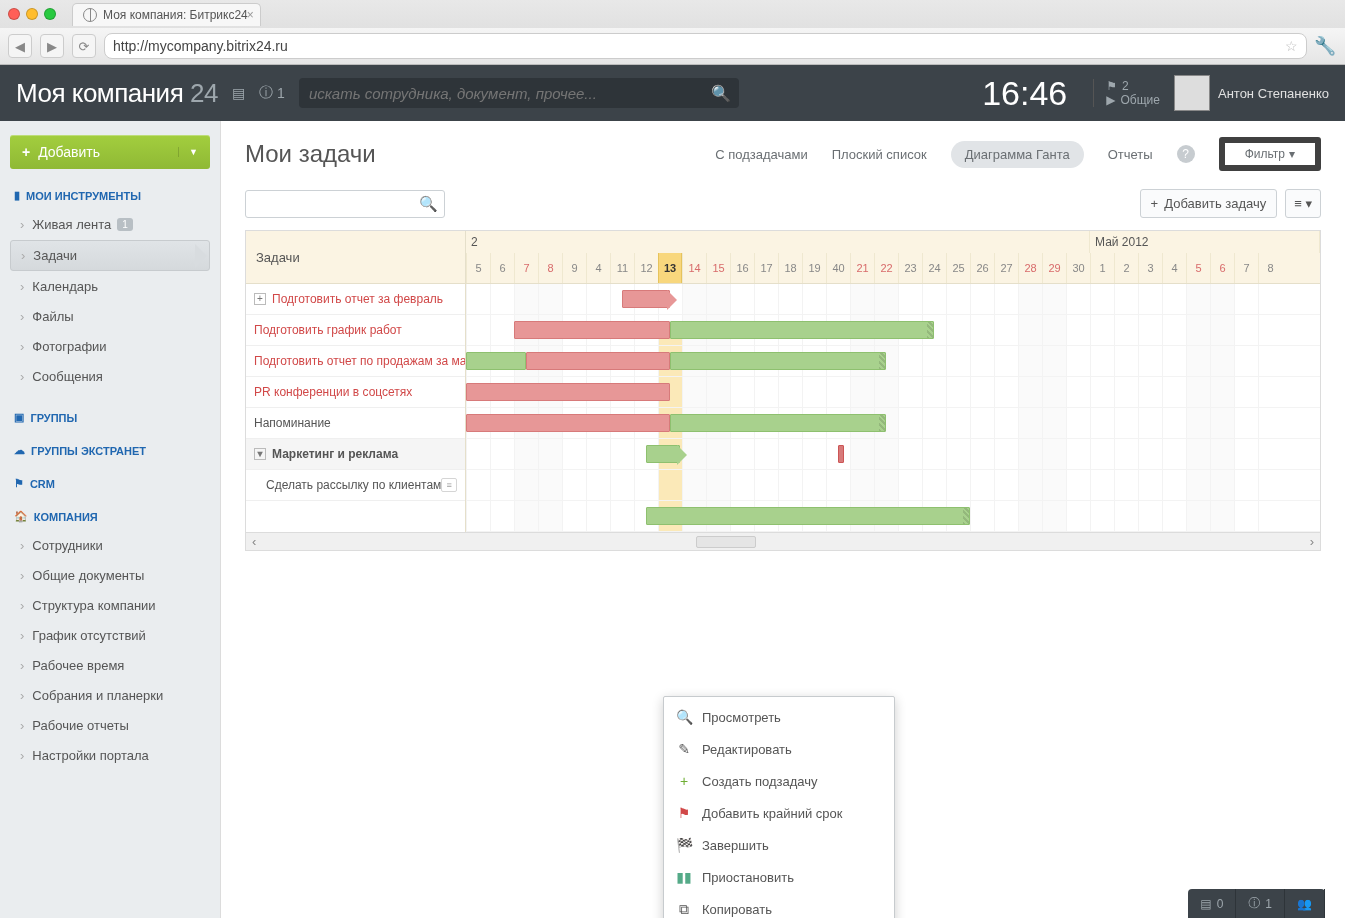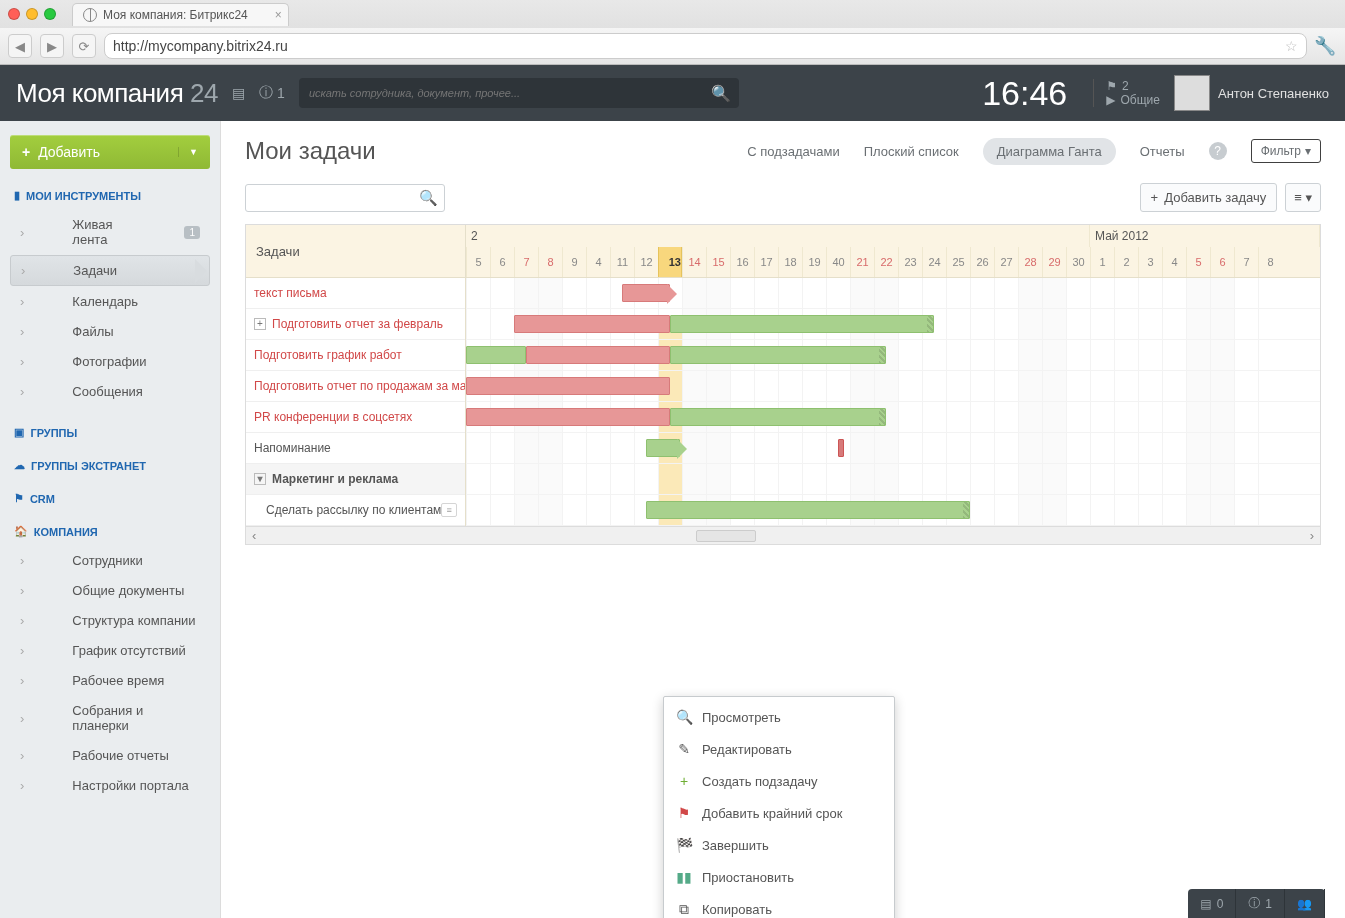--- a/index.html
+++ b/index.html
@@ -4,85 +4,85 @@
 <style>
 * { box-sizing: border-box; margin: 0; padding: 0; }
 body { font-family: Arial, Helvetica, sans-serif; font-size: 13px; color: #555; background: #f0f0f0; width: 1345px; }
 
 
 .chrome { background: linear-gradient(#e8e8e8,#d8d8d8); border-bottom: 1px solid #bbb; }
 .chrome-tabs { display: flex; align-items: center; height: 28px; padding: 0 8px; gap: 6px; }
 .traffic { display: flex; gap: 6px; margin-right: 10px; }
 .traffic span { width: 12px; height: 12px; border-radius: 6px; display: inline-block; border: 1px solid rgba(0,0,0,.2); }
 .tl-red { background: #ff5f57; } .tl-yel { background: #ffbd2e; } .tl-grn { background: #28c940; }
-.tab { background: #f7f7f7; border: 1px solid #ccc; border-bottom: none; border-radius: 5px 5px 0 0; padding: 4px 40px 4px 10px; font-size: 12px; color: #555; display: flex; align-items: center; gap: 6px; position: relative; }
+.tab { background: #f7f7f7; border: 1px solid #ccc; border-bottom: none; border-radius: 5px 5px 0 0; padding: 4px 12px 4px 10px; font-size: 12px; color: #555; display: flex; align-items: center; gap: 6px; position: relative; }
 .tab .globe { width: 14px; height: 14px; border: 1px solid #888; border-radius: 50%; display: inline-block; position: relative; }
 .tab .globe::after { content:""; position:absolute; left:50%; top:0; bottom:0; width:1px; background:#888; }
 .tab .close { position: absolute; right: 6px; font-size: 12px; color: #999; }
 .chrome-addr { display: flex; align-items: center; height: 36px; padding: 4px 8px; gap: 8px; background: linear-gradient(#f5f5f5,#e5e5e5); }
 .nav-btn { width: 24px; height: 24px; display:flex; align-items:center; justify-content:center; color:#888; border:1px solid #ccc; border-radius:4px; background:#f5f5f5; }
 .addr { flex: 1; display: flex; align-items: center; background: #fff; border: 1px solid #ccc; border-radius: 8px; height: 26px; padding: 0 8px; font-size: 14px; color: #444; }
 .addr .star { margin-left: auto; color: #bbb; }
 .wrench { color:#888; font-size:18px; }
 
 
 .app-header { background: #3c4349; color: #fff; height: 56px; display: flex; align-items: center; padding: 0 16px; gap: 14px; }
 .logo { font-size: 26px; letter-spacing: -0.5px; white-space: nowrap; }
 .logo .sfx { color: #9ea7ad; }
 .hdr-icon { color: #9ea7ad; font-size: 14px; display:flex; align-items:center; gap:4px; }
 .hdr-search { flex: 1; max-width: 440px; position: relative; }
-.hdr-search input { width: 100%; height: 30px; border-radius: 4px; border: none; background: #2e3439; color: #ccc; padding: 0 30px 0 10px; font-size: 11px; font-style: italic; }
+.hdr-search input { width: 100%; height: 30px; border-radius: 4px; border: none; background: #2e3439; color: #ccc; padding: 0 30px 0 10px; font-size: 15px; font-style: italic; }
 .hdr-search .mag { position: absolute; right: 8px; top: 6px; color: #9ea7ad; font-size: 16px; }
 .clock { font-size: 34px; color: #fff; font-weight: 300; font-family: 'Arial Narrow',Arial; margin-left: auto; }
 .clock-side { border-left:1px solid #555; padding-left:12px; margin-left:12px; color:#9ea7ad; font-size:12px; }
 .clock-side div { display:flex; gap:5px; align-items:center; }
 .hdr-user { display:flex; align-items:center; gap:8px; color:#e0e0e0; font-size:13px; }
 .avatar { width:36px; height:36px; border:1px solid #888; background:#ddd; }
 
 
 .app-body { display: flex; background: #eaedef; }
 .sidebar { width: 220px; padding: 14px 10px; }
 .add-btn { display:flex; align-items:center; background: linear-gradient(#a3ce3e,#8fb935); color:#fff; border-radius:3px; height:34px; padding:0 12px; font-size:14px; box-shadow: inset 0 1px 0 rgba(255,255,255,.3); }
 .add-btn .plus { font-weight:bold; margin-right:8px; }
 .add-btn .dd { margin-left:auto; border-left:1px solid rgba(0,0,0,.15); padding-left:10px; font-size:9px; }
 .side-group-title { color:#2067b0; font-size:11px; font-weight:bold; margin:20px 0 8px 4px; display:flex; align-items:center; gap:6px; }
-.side-item { display:flex; align-items:center; padding:7px 10px; color:#555; font-size:13px; border-radius:3px; margin:1px 0; position: relative; gap: 40px; }
+.side-item { display:flex; align-items:center; padding:7px 10px; color:#555; font-size:13px; border-radius:3px; margin:1px 0; position: relative; }
 .side-item::before { content:"›"; color:#aaa; margin-right:8px; }
 .side-item.active { background: linear-gradient(#e0e4e7,#d5d9dc); border:1px solid #c7cbce; }
 .side-item.active::after { content:""; position:absolute; right:-10px; top:50%; transform:translateY(-50%); border:12px solid transparent; border-left-color:#d8dcdf; }
 .side-item .badge { background:#b8bfc4; color:#fff; font-size:10px; padding:1px 5px; border-radius:3px; margin-left:6px; }
 
 
 .content { flex:1; background:#fff; border-left:1px solid #dcdcdc; min-height:830px; padding: 16px 24px 0; position:relative; }
 .page-head { display:flex; align-items:center; margin-bottom:18px; }
 .page-title { font-size:24px; color:#555; font-weight:normal; }
 .view-tabs { margin-left:auto; display:flex; align-items:center; gap:24px; font-size:13px; color:#6a6f73; }
 .view-tabs .vt.active { background:#e1e4e7; border-radius:14px; padding:6px 14px; }
 .help-ic { width:18px; height:18px; background:#c7ccd0; color:#fff; border-radius:50%; text-align:center; font-size:12px; line-height:18px; }
-.filter-btn { border:1px solid #404040; border-radius:3px; padding:4px 9px; display:flex; align-items:center; gap:4px; font-size:12px; }
+.filter-btn { border:6px solid #404040; border-radius:3px; padding:4px 20px; display:flex; align-items:center; gap:4px; font-size:12px; }
 
 .toolbar { display:flex; align-items:center; margin-bottom:0; }
 .search-box { border:1px solid #ccd1d5; border-radius:3px; height:28px; width:200px; display:flex; align-items:center; padding:0 6px; }
 .search-box input { border:none; outline:none; flex:1; font-size:12px; }
 .search-box .mag { color:#999; font-size:15px; }
 .btn-outline { margin-left:auto; border:1px solid #ccd1d5; border-radius:3px; padding:6px 10px; background:#fafbfc; color:#555; display:flex; align-items:center; gap:6px; font-size:13px; }
 .btn-icon-only { border:1px solid #ccd1d5; border-radius:3px; padding:6px 8px; margin-left:8px; background:#fafbfc; }
 
 
 .gantt { border:1px solid #dcdcdc; margin-top:12px; position:relative; }
 .gantt-head { display:flex; background:#fbf4e3; border-bottom:1px solid #e5dfca; }
 .gantt-left { width:220px; border-right:1px solid #e5dfca; flex-shrink:0; }
 .gantt-left-head { height:52px; display:flex; align-items:center; padding:0 10px; font-size:13px; color:#555; }
 .gantt-right { flex:1; position:relative; overflow:hidden; }
 .month-row { height:22px; display:flex; font-size:12px; color:#555; }
 .month-row .mcell { border-right:1px solid #efe8d0; padding-left:5px; line-height:22px; }
 .day-row { height:30px; display:flex; }
 .day-cell { width:24px; text-align:center; font-size:11px; color:#888; border-left:1px solid #efe8d0; line-height:30px; flex-shrink:0; }
 .day-cell.we { color:#d86b6b; }
-.day-cell.today { background:#f8d77d; color:#333; font-weight:bold; border:1px solid #e6c35c; border-bottom:none; border-top:none;text-align:right; }
+.day-cell.today { background:#f8d77d; color:#333; font-weight:bold; border:1px solid #e6c35c; border-bottom:none; border-top:none; }
 .today-col { position:absolute; top:52px; bottom:0; width:24px; background:rgba(248,215,125,.55); z-index:0; }
 
 .gantt-body { display:flex; }
 .task-row { height:31px; border-bottom:1px solid #efefef; display:flex; align-items:center; padding:0 8px; font-size:12px; white-space:nowrap; overflow:hidden; }
 .task-row.overdue { color:#d14848; }
 .task-row.group { background:#f5f5f5; color:#555; font-weight:bold; }
 .task-row.sub { padding-left:20px; }
 .task-row .expander { border:1px solid #bbb; width:12px; height:12px; font-size:10px; line-height:10px; text-align:center; margin-right:6px; color:#777; }
 .task-row .rowmenu { margin-left:auto; color:#a0a0a0; border:1px solid #d5d5d5; border-radius:2px; width:16px; height:14px; font-size:9px; text-align:center; line-height:12px; }
 
@@ -307,23 +307,20 @@
               <div class="day-cell we">6</div>
               <div class="day-cell">7</div>
               <div class="day-cell">8</div>
             </div>
         </div>
       </div>
 
       <div class="gantt-body">
         <div class="gantt-left" id="task-names">
             <div class="task-row overdue">
-              <span>текст письма</span>
-            </div>
-            <div class="task-row overdue">
               <span class="expander">+</span>
               <span>Подготовить отчет за февраль</span>
             </div>
             <div class="task-row overdue">
               <span>Подготовить график работ</span>
             </div>
             <div class="task-row overdue">
               <span>Подготовить отчет по продажам за ма</span>
             </div>
             <div class="task-row overdue">

